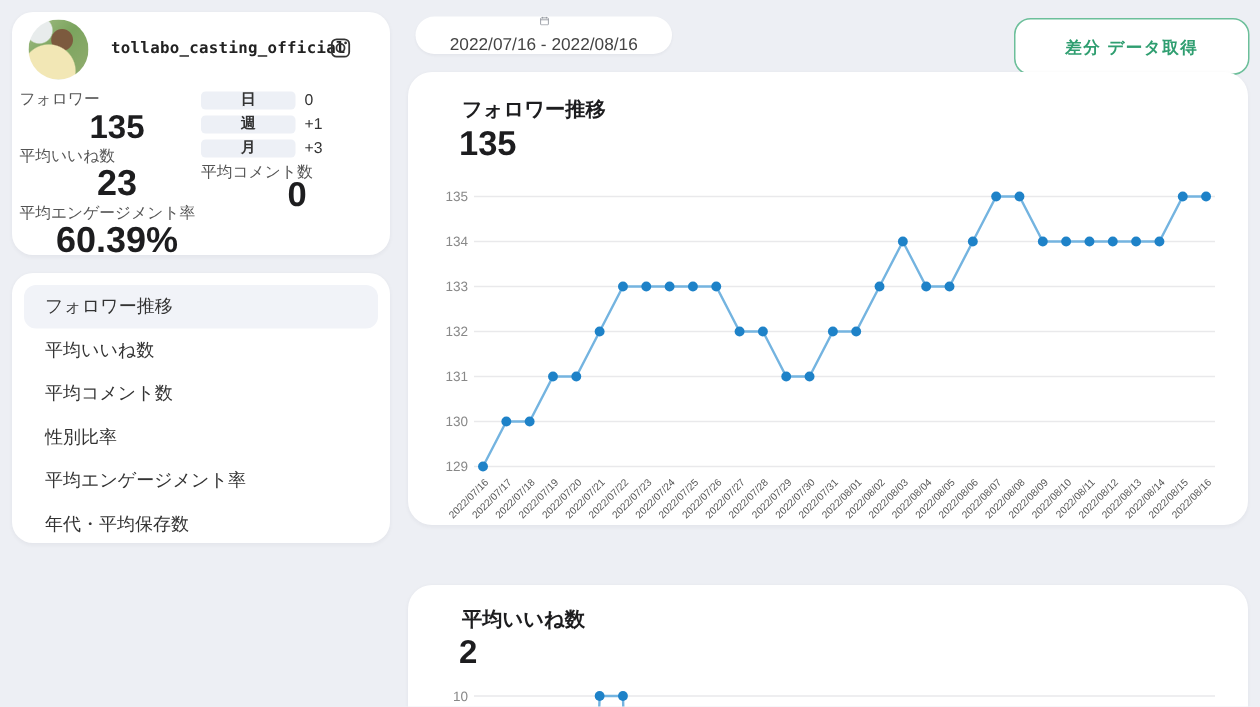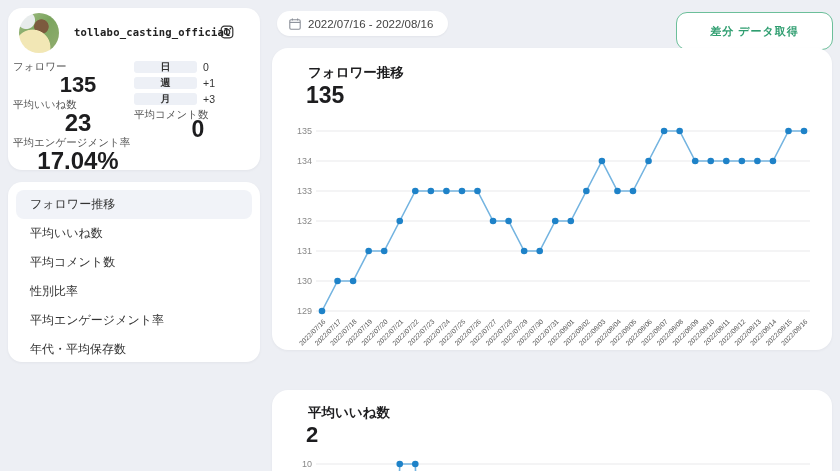--- a/index.html
+++ b/index.html
@@ -60,21 +60,21 @@
     font-size:12px; color:#333; cursor:pointer; border-radius:8px;
   }
   .menu-item.selected { background:#f1f3f8; }
 
   
   .date-pill {
     position:absolute; left:277px; top:11px; width:171px; height:25px;
     background:#fff; border-radius:13px;
     display:flex; align-items:center; gap:7px; padding:0 12px;
     font-size:11.5px; font-weight:500; color:#444;
-    box-shadow:0 1px 2px rgba(30,40,60,0.05); cursor:pointer;
+    box-shadow:0 1px 2px rgba(30,40,60,0.05); cursor:pointer;flex-direction:column;
   }
   .fetch-btn {
     position:absolute; left:676px; top:12px; width:157px; height:38px;
     background:#fff; border:1px solid #6cbf9a; border-radius:11px;
     color:#2f9e70; font-size:11px; font-weight:700; letter-spacing:1px;
     display:flex; align-items:center; justify-content:center; cursor:pointer;
     font-family:"Liberation Sans","DejaVu Sans",sans-serif;
   }
 
   
@@ -102,21 +102,21 @@
   <div class="stat stat-0">
     <div class="stat-label">フォロワー</div>
     <div class="stat-value">135</div>
   </div>
   <div class="stat stat-1">
     <div class="stat-label">平均いいね数</div>
     <div class="stat-value">23</div>
   </div>
   <div class="stat stat-2">
     <div class="stat-label">平均エンゲージメント率</div>
-    <div class="stat-value">17.04%</div>
+    <div class="stat-value">60.39%</div>
   </div>
     </div>
   <div class="diff-col" id="diff-col">
   <div class="diff-row">
     <div class="diff-cell">日</div>
     <div class="diff-value">0</div>
   </div>
   <div class="diff-row">
     <div class="diff-cell">週</div>
     <div class="diff-value">+1</div>

